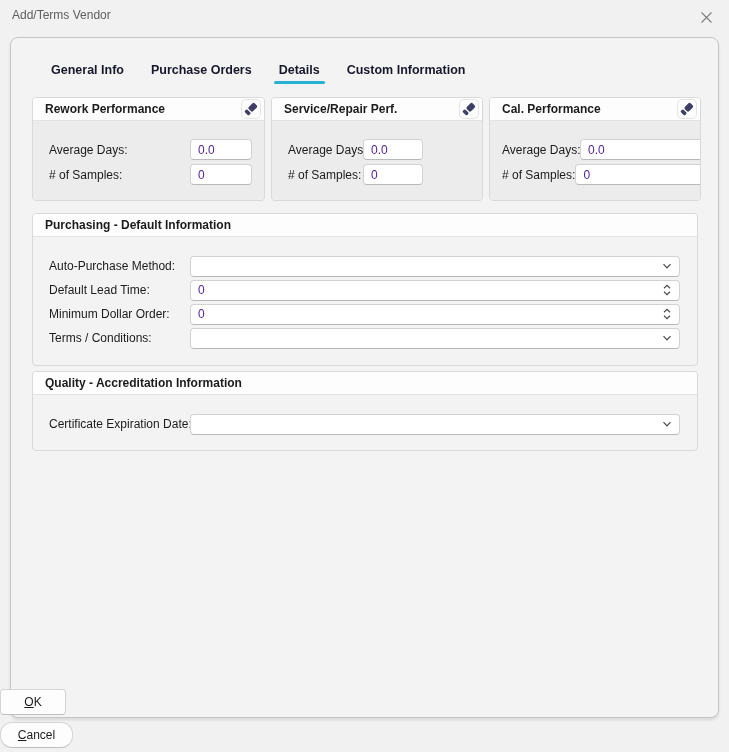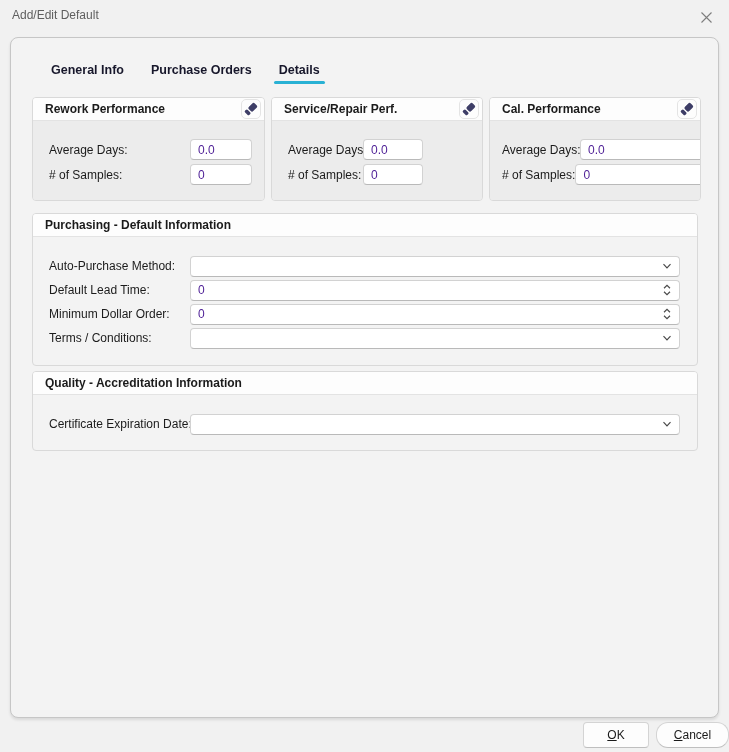--- a/index.html
+++ b/index.html
@@ -90,52 +90,53 @@
   }
   .ctl input{
     border:none; outline:none; background:transparent;
     font-family:inherit; font-size:12px; color:#4c1d95;
     flex:1; min-width:0; padding:0;
   }
   .ctl .adorn{flex:none; display:flex; align-items:center; margin-left:4px;}
   
   .footer{
     position:absolute; left:0; right:0; bottom:4px;
-    display:flex; justify-content:flex-end; gap:7px; 
+    display:flex; justify-content:flex-end; gap:7px; flex-direction:column;
   }
   .btn{
     height:26px; background:#fdfdfd;
     border:1px solid #d4d4d4; border-bottom-color:#bfbfbf;
     border-radius:4px; font-size:12px; color:#1b1b1b;
     display:flex; align-items:center; justify-content:center;
     font-family:inherit;
   }
   .btn.ok{width:66px;}
   .btn.cancel{width:73px;border-radius:12px;}
   .btn .lbl{display:block;}
   .btn .lbl::first-letter{text-decoration:underline;}
 </style>
 </head>
 <body>
 
 <div class="titlebar">
-  <div class="win-title">Add/Edit Default</div>
+  <div class="win-title">Add/Terms Vendor</div>
   <div class="close-btn">
     <svg width="13" height="13" viewBox="0 0 13 13">
       <path d="M1.5 1.5 L11.5 11.5 M11.5 1.5 L1.5 11.5" stroke="#7d7d7d" stroke-width="1.1" fill="none"></path>
     </svg>
   </div>
 </div>
 
 <div class="panel">
 
   <div class="tabs">
     <div class="tab">General Info</div>
     <div class="tab">Purchase Orders</div>
     <div class="tab selected">Details</div>
+    <div class="tab">Custom Information</div>
   </div>
 
   <div class="perf-row">
 
     <div class="group pgroup g1">
       <div class="ghead">
         <span class="gtitle">Rework Performance</span>
         <span class="eraser-btn">
           <svg width="18" height="18" viewBox="0 0 20 20">
             <g transform="rotate(45 10 10)">

